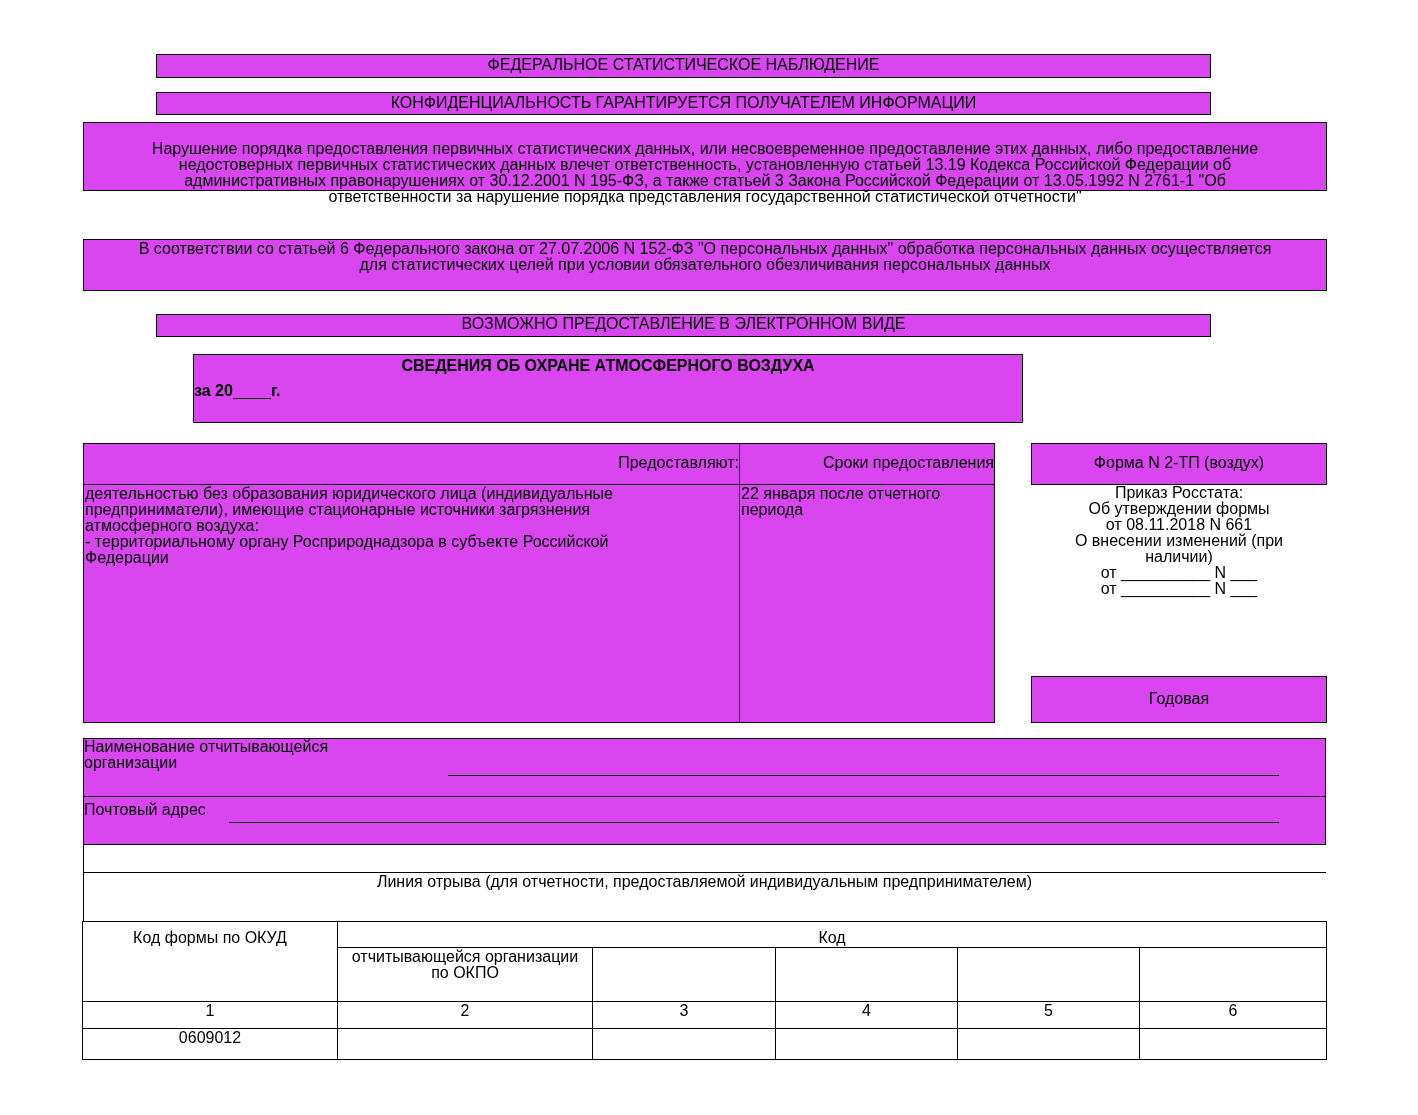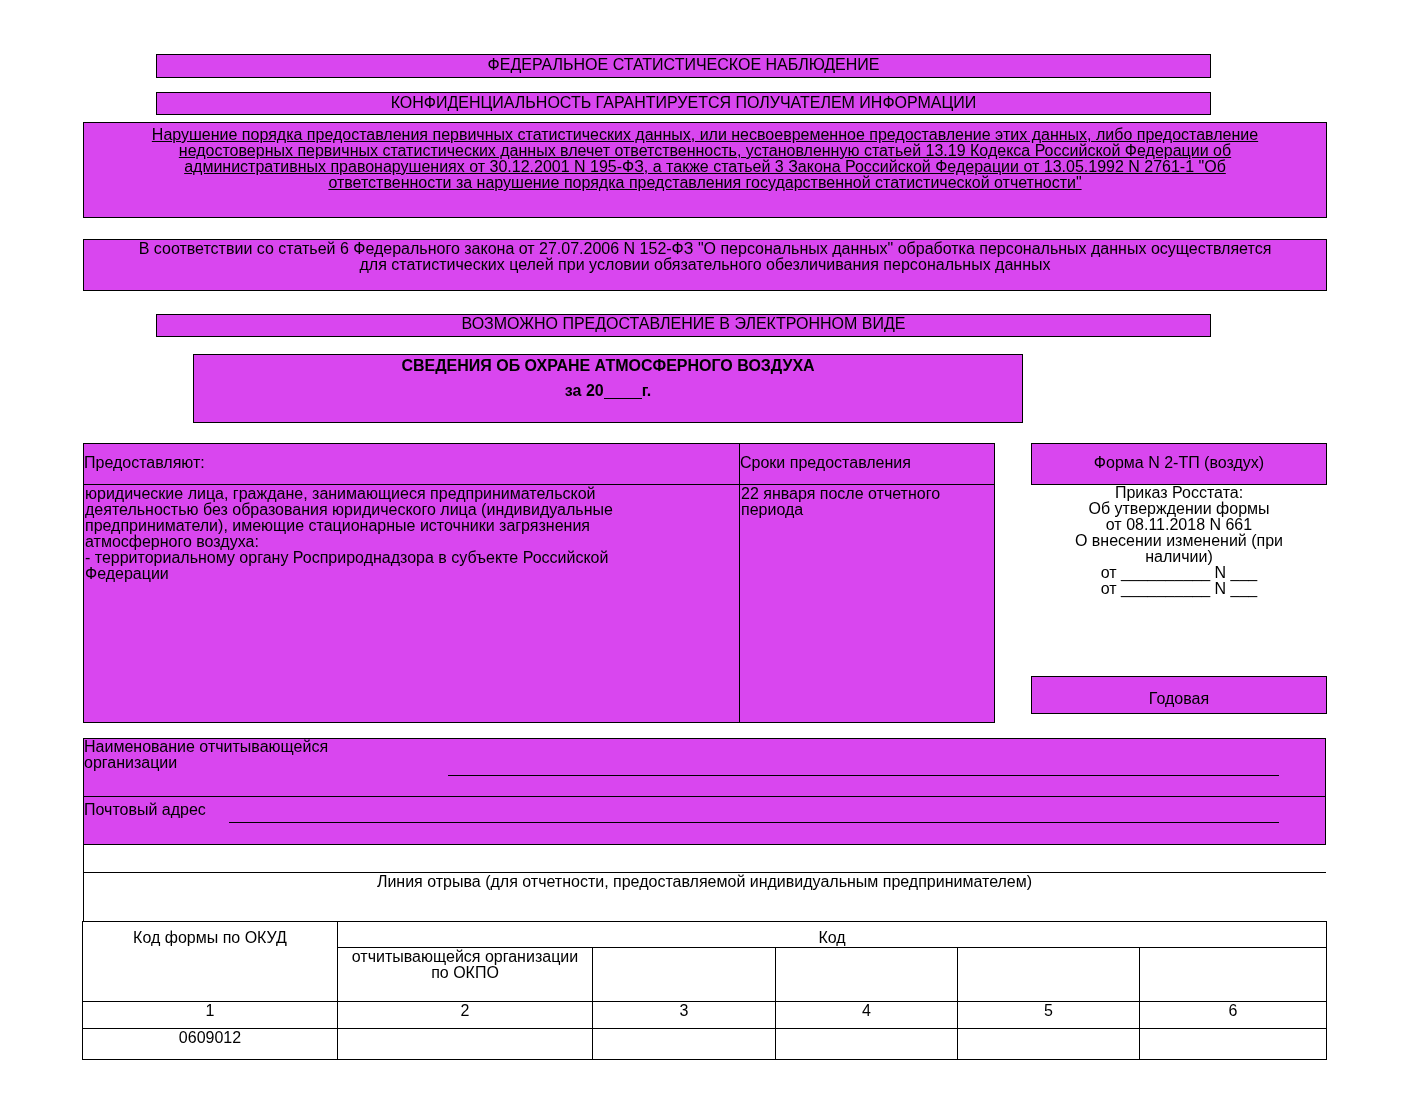--- a/index.html
+++ b/index.html
@@ -23,44 +23,44 @@
       background: #d946ef;
     }
     .center { text-align: center; }
     .lh { line-height: 16px; }
 
     
     #b1 { left: 156px; top: 54px; width: 1055px; height: 24px; }
     #b2 { left: 156px; top: 92px; width: 1055px; height: 23px; }
     #b1 span, #b2 span { display: block; text-align: center; line-height: 18px; margin-top: 1px; }
 
-    #b3 { left: 83px; top: 122px; width: 1244px; height: 96px; padding-top: 4px; text-decoration: underline; }
+    #b3 { left: 83px; top: 122px; width: 1244px; height: 69px; padding-top: 18px; }
     #b4 { left: 83px; top: 239px; width: 1244px; height: 52px; padding-top: 1px; }
     #b5 { left: 156px; top: 314px; width: 1055px; height: 23px; }
     #b5 span { display: block; text-align: center; line-height: 18px; margin-top: 0px; }
 
     #title-box { left: 193px; top: 354px; width: 830px; height: 69px; }
     #title-main { position: absolute; left: 0; right: 0; top: 2px; text-align: center; font-weight: bold; line-height: 18px; }
-    #title-year { position: absolute; left: 0; right: 0; top: 27px; text-align: center; font-weight: bold; line-height: 18px; }
+    #title-year { position: absolute; left: 0; right: 0; top: 27px; text-align: left; font-weight: bold; line-height: 18px; }
     .year-blank { display: inline-block; width: 38px; border-bottom: 1px solid #000; height: 14px; vertical-align: -3px; }
 
     
     #resp { left: 83px; top: 443px; width: 912px; height: 280px; }
     #resp .hdr1 { position: absolute; left: 0; top: 0; width: 656px; height: 41px; border-right: 1px solid #000; border-bottom: 1px solid #000; box-sizing: border-box; }
     #resp .hdr2 { position: absolute; left: 656px; top: 0; right: 0; height: 41px; border-bottom: 1px solid #000; box-sizing: border-box; }
-    #resp .hdr1 span, #resp .hdr2 span { display: block; text-align: left; margin-top: 10px; line-height: 18px; }
+    #resp .hdr1 span, #resp .hdr2 span { display: block; text-align: right; margin-top: 10px; line-height: 18px; }
     #resp .c1 { position: absolute; left: 0; top: 41px; width: 656px; bottom: 0; border-right: 1px solid #000; box-sizing: border-box; padding: 1px 0 0 1px; line-height: 16px; }
     #resp .c2 { position: absolute; left: 656px; top: 41px; right: 0; bottom: 0; padding: 1px 0 0 1px; line-height: 16px; }
 
     
     #form-no { left: 1031px; top: 443px; width: 296px; height: 42px; }
     #form-no span { display: block; text-align: center; margin-top: 10px; line-height: 18px; }
     #order { position: absolute; left: 1031px; top: 485px; width: 296px; text-align: center; line-height: 16px; }
     #order .line { display: block; }
-    #periodicity { left: 1031px; top: 676px; width: 296px; height: 38px; }
+    #periodicity { left: 1031px; top: 676px; width: 296px; height: 47px; }
     #periodicity span { display: block; text-align: center; margin-top: 13px; line-height: 18px; }
 
     
     #org { left: 83px; top: 738px; width: 1243px; height: 107px; }
     #org .row1 { position: absolute; left: 0; top: 0; right: 0; height: 58px; border-bottom: 1px solid #000; box-sizing: border-box; }
     #org .row2 { position: absolute; left: 0; top: 58px; right: 0; bottom: 0; }
     #org-label { position: absolute; left: 0; top: 0px; line-height: 16px; }
     #org-line { position: absolute; left: 364px; right: 46px; top: 36px; border-bottom: 1px solid #000; }
     #addr-label { position: absolute; left: 0; top: 5px; line-height: 16px; }
     #addr-line { position: absolute; left: 145px; right: 46px; top: 25px; border-bottom: 1px solid #000; }
@@ -130,21 +130,20 @@
 </div>
 
 <div class="box" id="resp">
   <div class="hdr1">
     <span>Предоставляют:</span>
   </div>
   <div class="hdr2">
     <span>Сроки предоставления</span>
   </div>
   <div class="c1">
-    <div>юридические лица, граждане, занимающиеся предпринимательской</div>
     <div>деятельностью без образования юридического лица (индивидуальные</div>
     <div>предприниматели), имеющие стационарные источники загрязнения</div>
     <div>атмосферного воздуха:</div>
     <div>- территориальному органу Росприроднадзора в субъекте Российской</div>
     <div>Федерации</div>
   </div>
   <div class="c2">
     <div>22 января после отчетного</div>
     <div>периода</div>
   </div>

